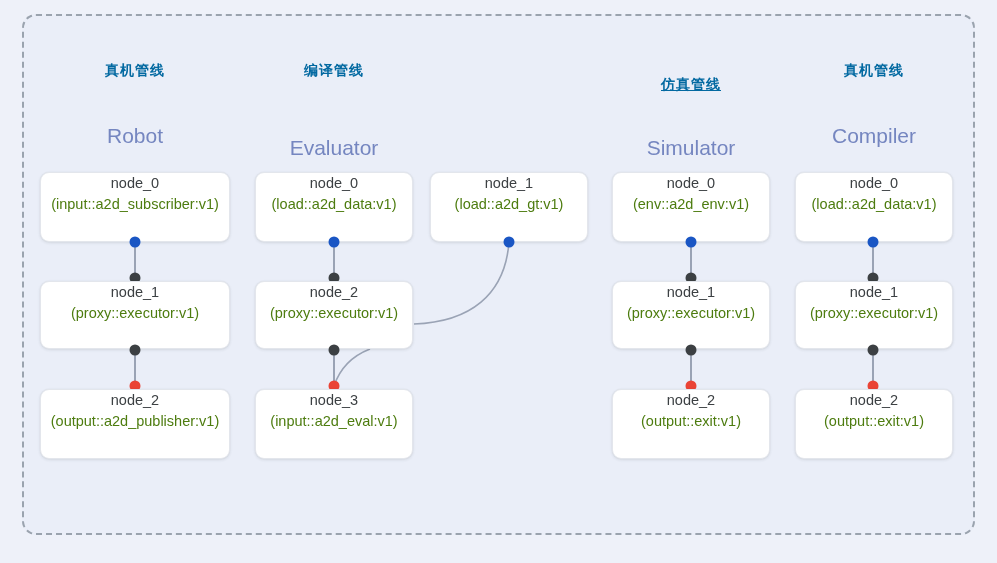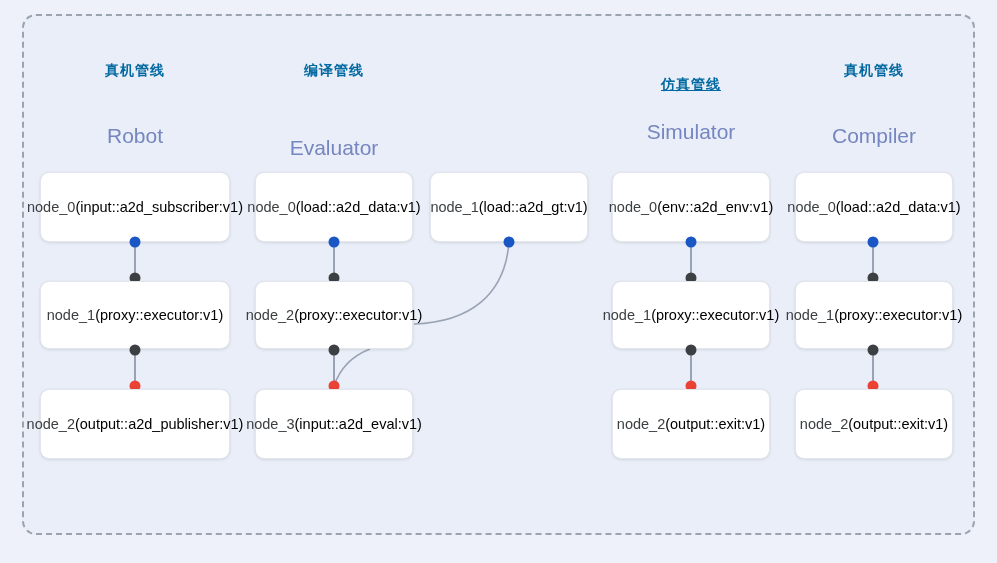--- a/index.html
+++ b/index.html
@@ -44,32 +44,32 @@
     white-space: nowrap;
   }
   .node-box {
     position: absolute;
     background: #ffffff;
     border: 1px solid #e3e6ec;
     border-radius: 9px;
     box-shadow: 0 1px 3px rgba(60,64,67,0.12), 0 0 1px rgba(60,64,67,0.10);
     box-sizing: border-box;
     display: flex;
+    flex-direction: column;
     align-items: center;
-    justify-content: center;
   }
   .node-title {
     font-size: 14.5px;
     color: #3c4043;
     line-height: 20px;
     white-space: nowrap;
   }
   .node-sub {
     font-size: 14.5px;
-    color: #000000;
+    color: #4d7c0f;
     line-height: 22px;
     white-space: nowrap;
   }
   .port {
     position: absolute;
     width: 11px;
     height: 11px;
     border-radius: 50%;
     transform: translate(-50%, -50%);
   }
@@ -153,21 +153,21 @@
   </div>
   <div class="port port-black" style="left:334px; top:350px;"></div>
 
   <div class="port port-red" style="left:334px; top:386px;"></div>
   <div class="node-box" style="left:255px; top:389px; width:158px; height:70px;">
     <div class="node-title">node_3</div>
     <div class="node-sub">(input::a2d_eval:v1)</div>
   </div>
 
   <div class="col-title-cn" style="left:612px; top:76px; width:158px;text-decoration:underline;">仿真管线</div>
-  <div class="col-title-en" style="left:612px; top:120px; width:158px;">Simulator</div>
+  <div class="col-title-en" style="left:612px; top:136px; width:158px;">Simulator</div>
 
   <div class="node-box" style="left:612px; top:172px; width:158px; height:70px;">
     <div class="node-title">node_0</div>
     <div class="node-sub">(env::a2d_env:v1)</div>
   </div>
   <div class="port port-blue" style="left:691px; top:242px;"></div>
 
   <div class="port port-black" style="left:691px; top:278px;"></div>
   <div class="node-box" style="left:612px; top:281px; width:158px; height:68px;">
     <div class="node-title">node_1</div>

